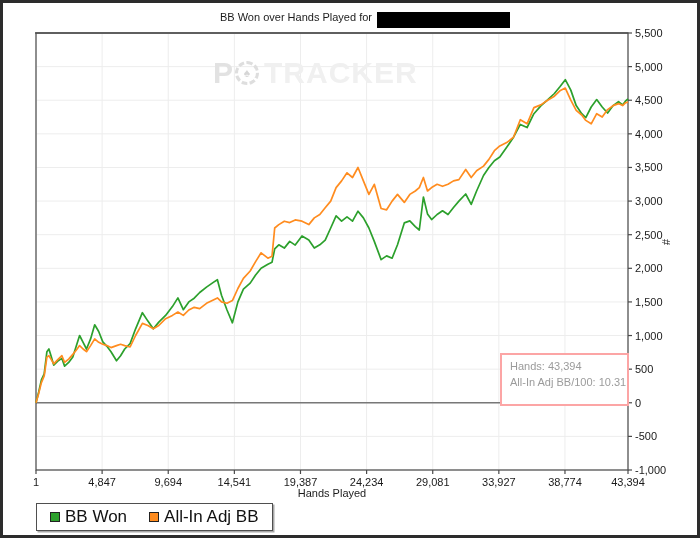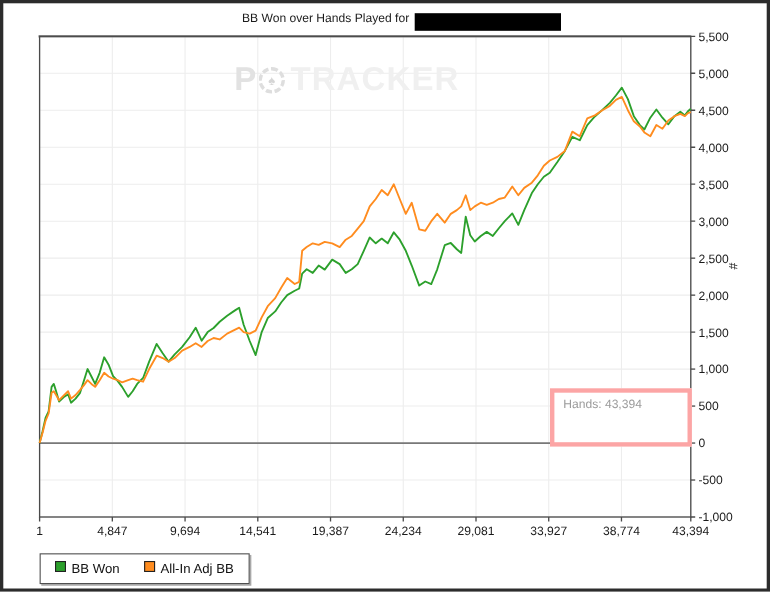--- a/index.html
+++ b/index.html
@@ -32,30 +32,30 @@
     position:absolute;left:33px;top:484px;width:592px;text-align:center;
     font-size:11px;color:#1c1c1c;z-index:4;
   }
   #yaxis-title{
     position:absolute;left:660px;top:233px;font-size:11px;color:#1c1c1c;
     transform:rotate(90deg);z-index:4;
   }
   
   #info-box{
     position:absolute;left:497px;top:350px;width:129px;height:53px;box-sizing:border-box;
-    border:4px solid #fca5a5;background:#fff;padding:3px 0 0 8px;
+    border:2px solid #fca5a5;background:#fff;padding:3px 0 0 8px;
     font-size:11px;color:#9b9b9b;line-height:16px;z-index:5;white-space:nowrap;overflow:hidden;
   }
   
   #legend{
     position:absolute;left:33px;top:500px;height:28px;box-sizing:border-box;
     border:1px solid #4f4f4f;background:#fff;box-shadow:1.5px 1.5px 0 #a8a8a8;
     display:flex;align-items:center;padding:0 13px;z-index:5;
   }
-  .legend-item{display:flex;font-size:12px;color:#111;}
+  .legend-item{display:flex;align-items:center;font-size:17px;color:#111;}
   .legend-item + .legend-item{margin-left:22px;}
   .legend-swatch{width:10px;height:10px;border:1px solid #222;margin-right:5px;box-sizing:border-box;}
 </style>
 </head>
 <body>
 
 <div id="screen">
 
   <div id="title-text">BB Won over Hands Played for</div>
   <div id="redaction-box"></div>
@@ -141,24 +141,26 @@
       <line x1="495.84405318830227" y1="467" x2="495.84405318830227" y2="471" stroke="#4a4a4a" stroke-width="1.2"></line>
       <text x="495.84405318830227" y="483" font-size="11" fill="#1a1a1a" text-anchor="middle" font-family="Liberation Sans, sans-serif">33,927</text>
       <line x1="561.9704791095338" y1="467" x2="561.9704791095338" y2="471" stroke="#4a4a4a" stroke-width="1.2"></line>
       <text x="561.9704791095338" y="483" font-size="11" fill="#1a1a1a" text-anchor="middle" font-family="Liberation Sans, sans-serif">38,774</text>
       <line x1="625" y1="467" x2="625" y2="471" stroke="#4a4a4a" stroke-width="1.2"></line>
       <text x="625" y="483" font-size="11" fill="#1a1a1a" text-anchor="middle" font-family="Liberation Sans, sans-serif">43,394</text>
       <polyline points="33.0,399.8 35.7,389.0 38.4,376.9 41.2,370.9 43.9,348.7 45.9,346.0 48.0,352.7 50.7,362.1 54.8,358.1 58.9,355.4 61.6,363.1 65.7,359.4 69.8,354.1 73.2,343.3 76.6,332.5 80.1,339.3 83.5,346.0 87.6,335.9 91.7,321.8 95.7,328.5 99.8,338.9 103.9,343.3 108.0,348.7 113.5,357.8 117.6,352.7 121.7,346.0 127.1,340.6 132.6,325.8 139.4,309.7 144.9,318.1 150.3,325.8 155.8,319.1 162.6,312.4 169.4,303.6 174.9,294.9 180.3,306.7 185.8,298.9 191.2,295.2 196.7,289.5 203.5,284.1 210.3,279.4 214.4,276.7 218.5,292.2 224.0,307.0 229.4,319.8 234.9,298.9 240.4,286.1 247.2,280.1 252.6,272.0 258.1,265.3 264.9,261.3 269.0,259.3 271.7,245.8 275.8,241.8 281.3,245.1 286.7,238.4 292.2,242.1 299.0,233.0 305.8,237.1 311.3,245.1 316.8,241.8 322.2,237.1 327.7,225.0 333.1,212.9 338.6,218.2 344.0,213.9 349.5,218.2 355.0,208.2 360.4,214.9 365.9,225.0 371.3,238.4 378.1,256.6 383.6,252.9 389.1,255.2 394.5,241.8 401.3,219.9 406.8,217.9 412.3,223.6 416.3,227.0 420.4,194.0 424.5,210.9 428.6,216.6 434.1,211.5 439.5,207.8 445.0,211.5 450.5,204.5 455.9,198.1 462.7,191.0 468.2,201.4 473.6,188.0 480.5,172.5 485.9,164.5 491.4,157.7 496.8,154.0 503.7,144.3 510.5,134.2 517.3,121.4 524.1,124.5 530.9,110.7 537.8,102.9 544.6,96.9 551.4,90.5 556.9,83.8 562.3,76.7 567.8,87.1 573.2,102.6 578.7,110.7 582.8,114.7 588.2,104.0 593.7,96.6 599.2,104.0 604.6,110.0 610.1,102.6 615.5,98.6 619.6,101.9 622.4,98.2 625.0,95.9" fill="none" stroke="#2ca02c" stroke-width="1.7" stroke-linejoin="round"></polyline>
       <polyline points="33.0,399.8 35.7,390.4 38.4,379.6 41.2,372.9 43.9,354.1 45.9,352.7 48.0,356.1 50.7,360.8 54.8,356.7 58.9,352.7 61.6,359.4 65.7,356.1 69.8,351.4 73.2,347.3 76.6,342.6 80.1,346.0 83.5,348.7 87.6,342.6 91.7,335.9 95.7,339.3 99.8,341.3 103.9,342.6 108.0,344.6 113.5,342.6 117.6,341.3 121.7,342.6 127.1,344.0 132.6,332.5 139.4,320.4 144.9,322.5 150.3,325.8 155.8,322.5 162.6,315.7 169.4,312.4 174.9,309.0 180.3,312.4 185.8,307.0 191.2,304.3 196.7,305.6 203.5,300.3 210.3,296.9 214.4,294.9 218.5,298.9 224.0,300.3 229.4,297.6 234.9,285.5 240.4,275.4 247.2,268.0 252.6,258.6 258.1,249.8 264.9,255.2 269.0,253.2 271.7,225.0 275.8,221.6 281.3,218.2 286.7,219.6 292.2,216.9 299.0,218.2 305.8,221.6 311.3,214.9 316.8,211.5 322.2,204.8 327.7,198.1 333.1,184.6 338.6,177.9 344.0,169.8 349.5,174.5 355.0,164.5 360.4,177.9 365.9,191.4 371.3,181.3 378.1,205.5 383.6,206.8 389.1,198.1 394.5,191.4 401.3,199.4 406.8,191.4 412.3,188.0 416.3,184.6 420.4,174.5 424.5,188.0 428.6,184.6 434.1,181.3 439.5,183.3 445.0,181.3 450.5,177.9 455.9,176.6 462.7,166.5 468.2,174.5 473.6,167.8 480.5,163.1 485.9,156.4 491.4,147.7 496.8,142.9 503.7,139.6 510.5,134.2 517.3,116.7 524.1,120.8 530.9,104.6 537.8,101.9 544.6,97.2 551.4,93.2 556.9,87.8 562.3,85.1 567.8,97.2 573.2,107.3 578.7,112.0 582.8,117.4 588.2,120.8 593.7,110.7 599.2,114.0 604.6,106.6 610.1,102.6 615.5,100.6 619.6,102.6 622.4,99.9 625.0,99.0" fill="none" stroke="#ff8c1f" stroke-width="1.7" stroke-linejoin="round"></polyline>
     </svg>
 
+  <div id="xaxis-title">Hands Played</div>
   <div id="yaxis-title">#</div>
 
   <div id="info-box">
     <div>Hands: 43,394</div>
+    <div>All-In Adj BB/100: 10.31</div>
   </div>
 
   <div id="legend">
     <div class="legend-item">
       <span class="legend-swatch" style="background: rgb(44, 160, 44);"></span>
       <span>BB Won</span>
     </div>
     <div class="legend-item">
       <span class="legend-swatch" style="background: rgb(255, 140, 31);"></span>
       <span>All-In Adj BB</span>

